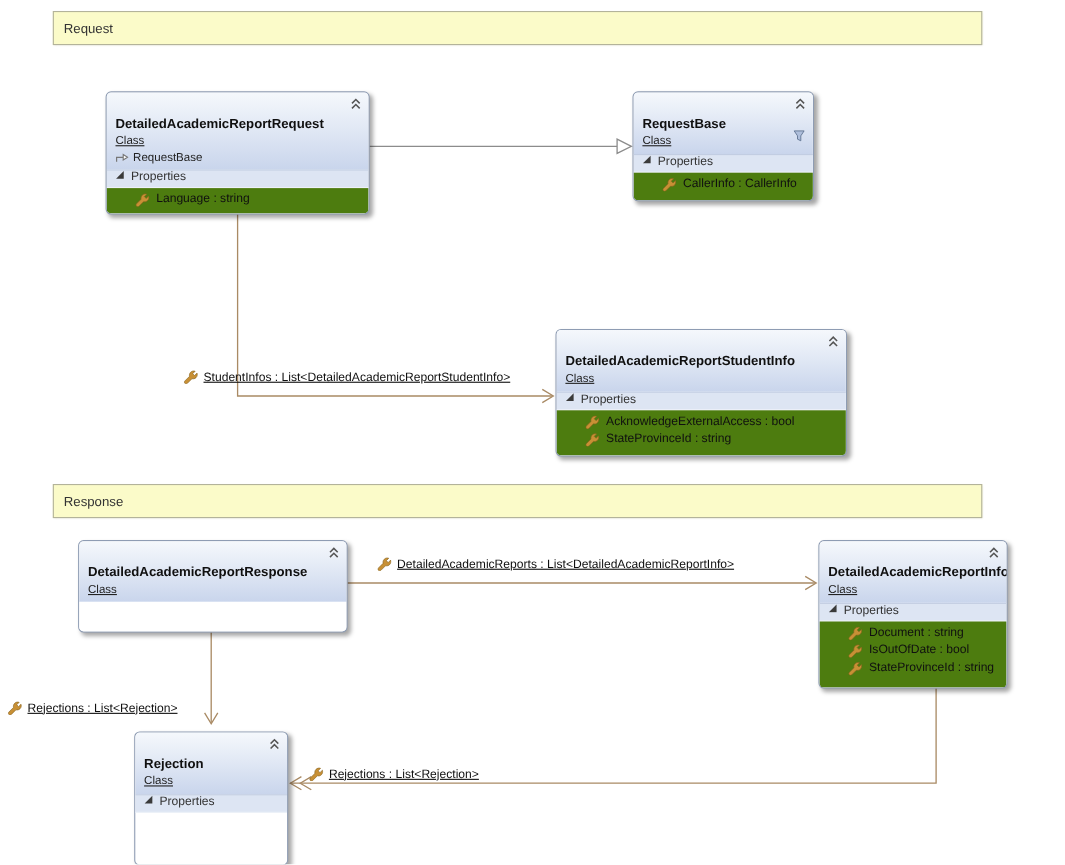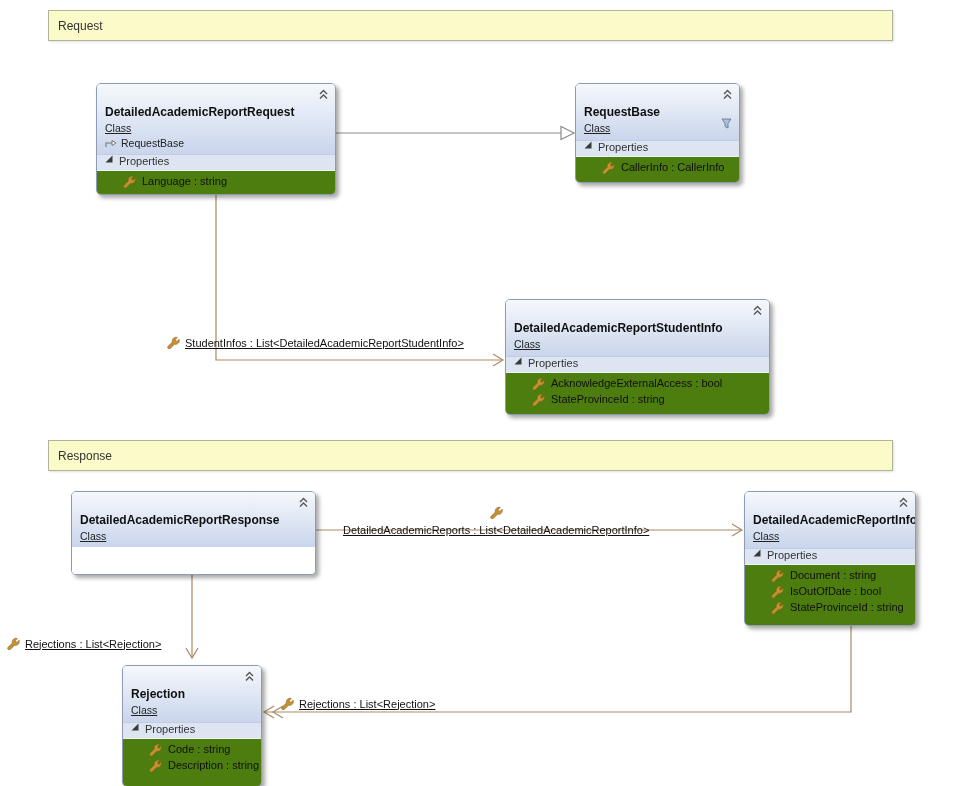--- a/index.html
+++ b/index.html
@@ -237,44 +237,30 @@
             <polyline points="2,5 5.5,1.5 9,5" fill="none" stroke="#555" stroke-width="1.4"></polyline>
             <polyline points="2,9.5 5.5,6 9,9.5" fill="none" stroke="#555" stroke-width="1.4"></polyline>
           </svg></span>
     </div>
     <div class="cb-section">
       <span class="icon"><svg width="8" height="8" viewBox="0 0 8 8">
             <polygon points="0.5,7.5 7.5,7.5 7.5,0.5" fill="#3a3a3a"></polygon>
           </svg></span>
       <span>Properties</span>
     </div>
-    <div class="cb-rows">
-      <div class="cb-row">
-        <span class="icon"><svg width="13" height="13" viewBox="0 0 13 13">
-              <path d="M12.1 3.2c0.5 1.4 0.2 3-0.9 4.1c-1 1-2.4 1.3-3.7 1l-4.2 4.2c-0.6 0.6-1.6 0.6-2.2 0c-0.6-0.6-0.6-1.6 0-2.2l4.2-4.2c-0.3-1.3 0-2.7 1-3.7c1.1-1.1 2.7-1.4 4.1-0.9l-2.2 2.2l1.7 1.7z" fill="#c89035" stroke="#8a6520" stroke-width="0.6"></path>
-            </svg></span>
-        <span>Code : string</span>
-      </div>
-      <div class="cb-row">
-        <span class="icon"><svg width="13" height="13" viewBox="0 0 13 13">
-              <path d="M12.1 3.2c0.5 1.4 0.2 3-0.9 4.1c-1 1-2.4 1.3-3.7 1l-4.2 4.2c-0.6 0.6-1.6 0.6-2.2 0c-0.6-0.6-0.6-1.6 0-2.2l4.2-4.2c-0.3-1.3 0-2.7 1-3.7c1.1-1.1 2.7-1.4 4.1-0.9l-2.2 2.2l1.7 1.7z" fill="#c89035" stroke="#8a6520" stroke-width="0.6"></path>
-            </svg></span>
-        <span>Description : string</span>
-      </div>
-    </div>
   </div>
 
   <div class="conn-label" style="left:167px; top:336px;">
     <span class="icon"><svg width="13" height="13" viewBox="0 0 13 13">
           <path d="M12.1 3.2c0.5 1.4 0.2 3-0.9 4.1c-1 1-2.4 1.3-3.7 1l-4.2 4.2c-0.6 0.6-1.6 0.6-2.2 0c-0.6-0.6-0.6-1.6 0-2.2l4.2-4.2c-0.3-1.3 0-2.7 1-3.7c1.1-1.1 2.7-1.4 4.1-0.9l-2.2 2.2l1.7 1.7z" fill="#c89035" stroke="#8a6520" stroke-width="0.6"></path>
         </svg></span>
     <span>StudentInfos : List&lt;DetailedAcademicReportStudentInfo&gt;</span>
   </div>
 
-  <div class="conn-label" style="left:343px; top:506px;flex-direction:column;">
+  <div class="conn-label" style="left:343px; top:506px;">
     <span class="icon"><svg width="13" height="13" viewBox="0 0 13 13">
           <path d="M12.1 3.2c0.5 1.4 0.2 3-0.9 4.1c-1 1-2.4 1.3-3.7 1l-4.2 4.2c-0.6 0.6-1.6 0.6-2.2 0c-0.6-0.6-0.6-1.6 0-2.2l4.2-4.2c-0.3-1.3 0-2.7 1-3.7c1.1-1.1 2.7-1.4 4.1-0.9l-2.2 2.2l1.7 1.7z" fill="#c89035" stroke="#8a6520" stroke-width="0.6"></path>
         </svg></span>
     <span>DetailedAcademicReports : List&lt;DetailedAcademicReportInfo&gt;</span>
   </div>
 
   <div class="conn-label" style="left:7px; top:637px;">
     <span class="icon"><svg width="13" height="13" viewBox="0 0 13 13">
           <path d="M12.1 3.2c0.5 1.4 0.2 3-0.9 4.1c-1 1-2.4 1.3-3.7 1l-4.2 4.2c-0.6 0.6-1.6 0.6-2.2 0c-0.6-0.6-0.6-1.6 0-2.2l4.2-4.2c-0.3-1.3 0-2.7 1-3.7c1.1-1.1 2.7-1.4 4.1-0.9l-2.2 2.2l1.7 1.7z" fill="#c89035" stroke="#8a6520" stroke-width="0.6"></path>
         </svg></span>

